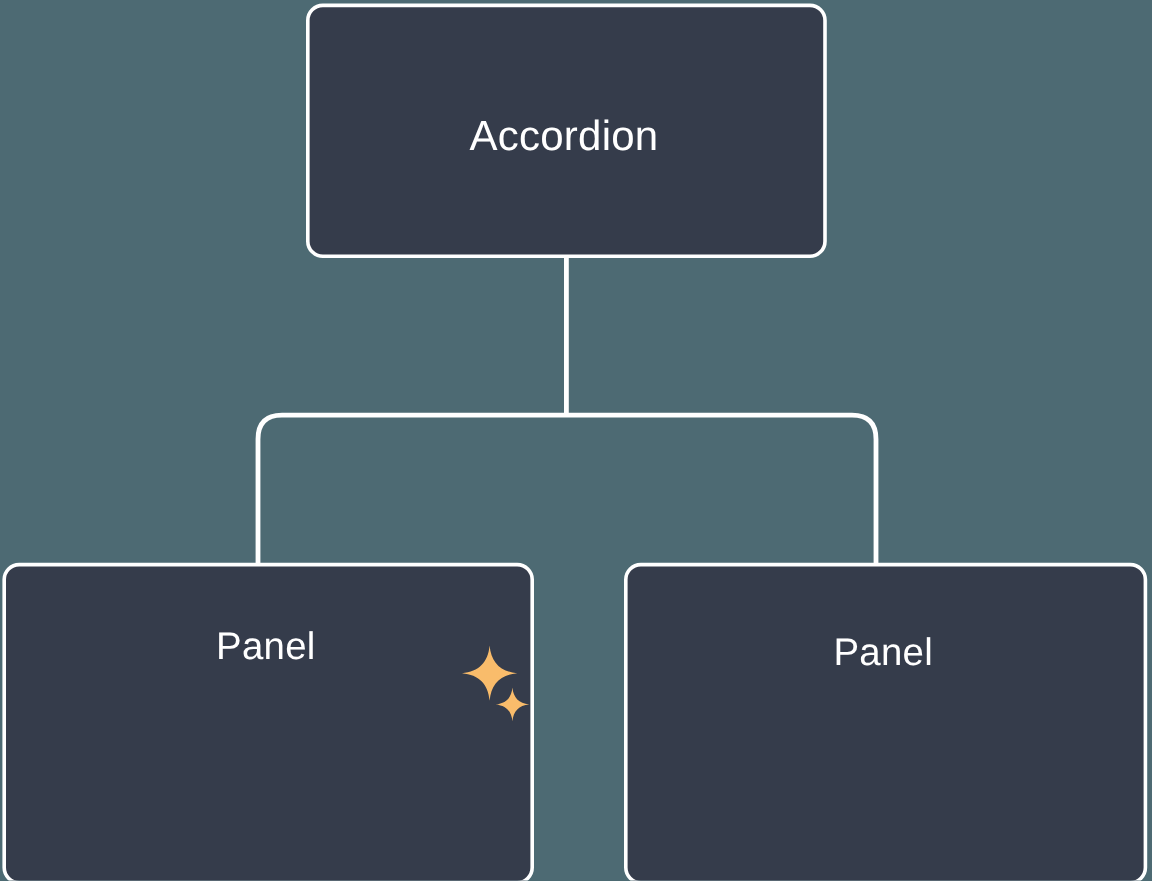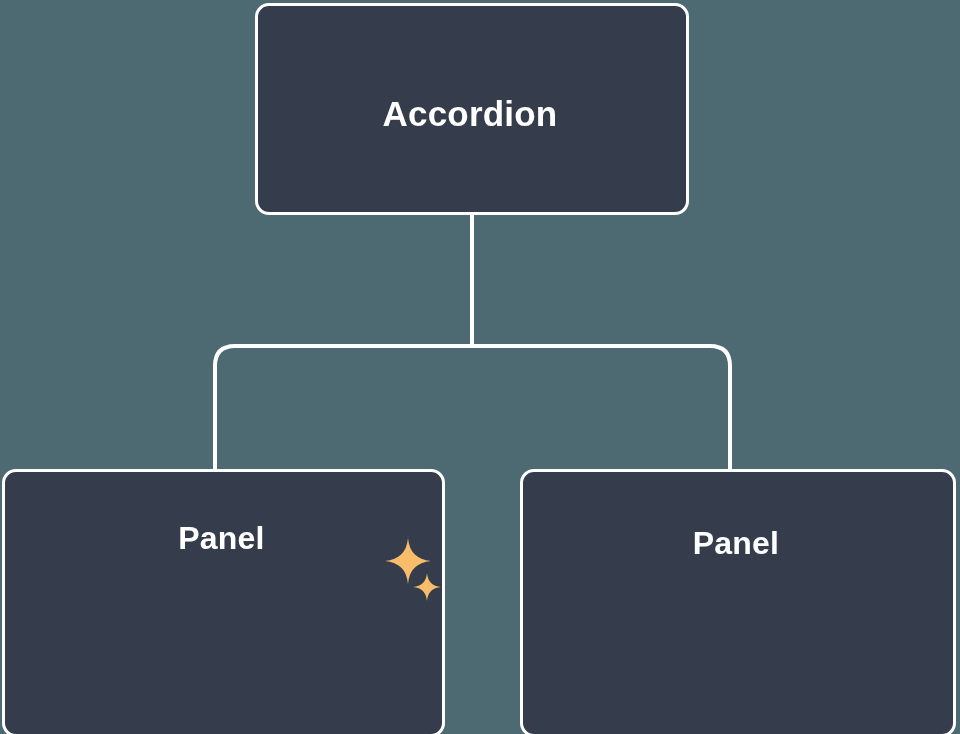--- a/index.html
+++ b/index.html
@@ -46,21 +46,21 @@
     width: 436px;
     height: 268px;
   }
 
   .node-title {
     position: absolute;
     left: 0;
     right: 4px;
     text-align: center;
     color: #ffffff;
-    font-weight: 700;
+    font-weight: 400;
     letter-spacing: 0.2px;
     white-space: nowrap;
   }
   #node-accordion .node-title {
     top: 88px;
     font-size: 35px;
   }
   #node-panel-left .node-title {
     top: 48px;
     font-size: 32px;

